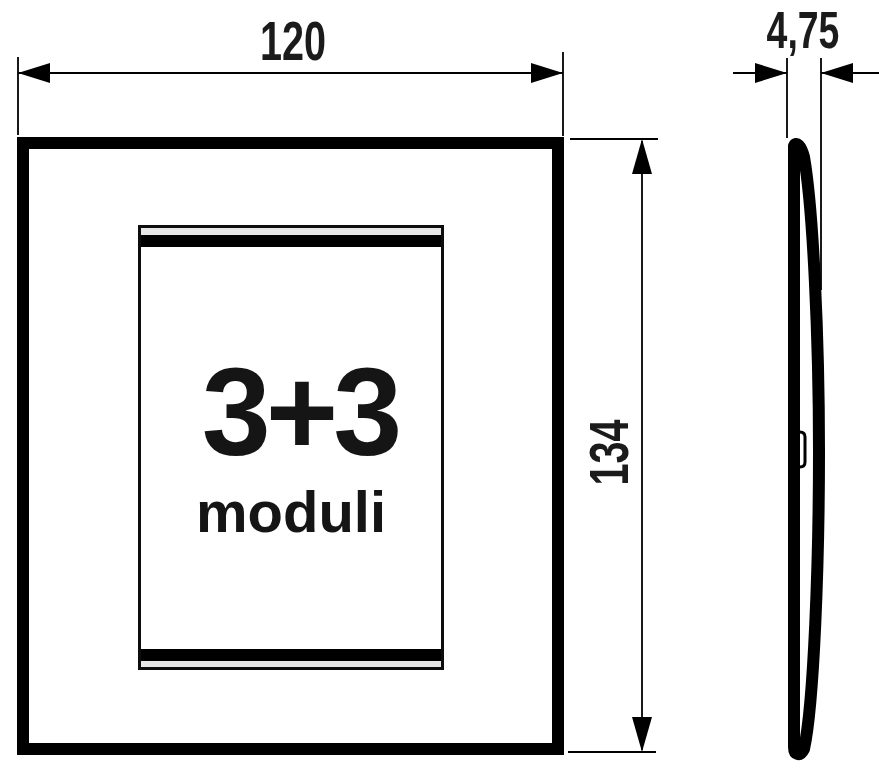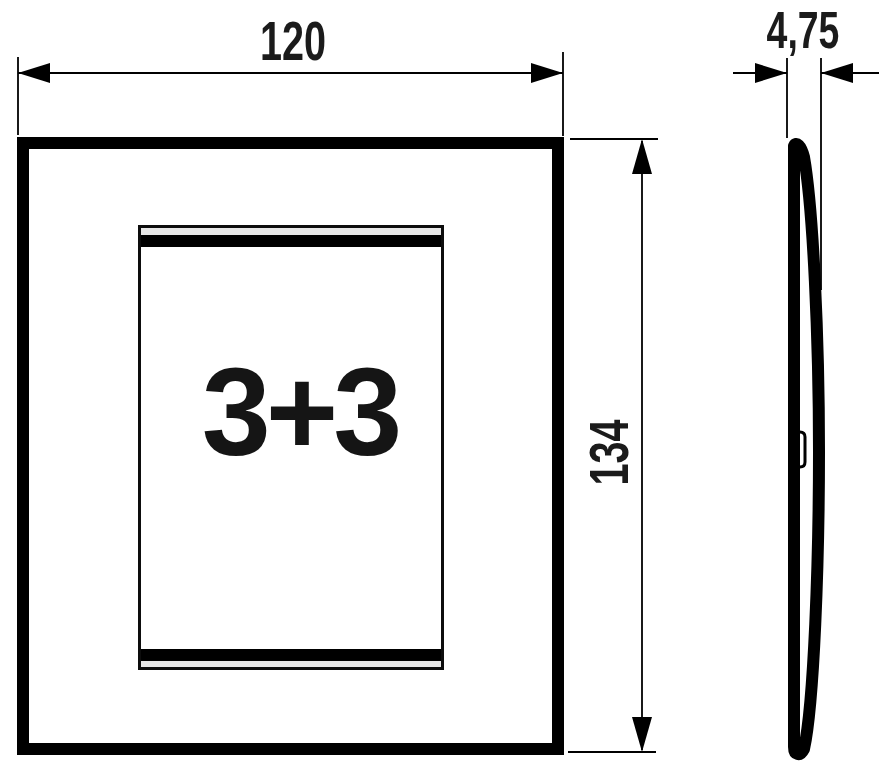--- a/index.html
+++ b/index.html
@@ -131,18 +131,19 @@
 
   <div class="module-window">
     <div class="trim-strip top"></div>
     <div class="window-bar"></div>
     <div class="window-content"></div>
     <div class="window-bar"></div>
     <div class="trim-strip bottom"></div>
   </div>
 
   <div class="module-count">3+3</div>
+  <div class="module-label">moduli</div>
 
   <div class="dim-text dim-width-text">120</div>
   <div class="dim-text dim-thick-text">4,75</div>
   <div class="dim-text dim-height-text">134</div>
 
 </div>
 
 </body></html>

